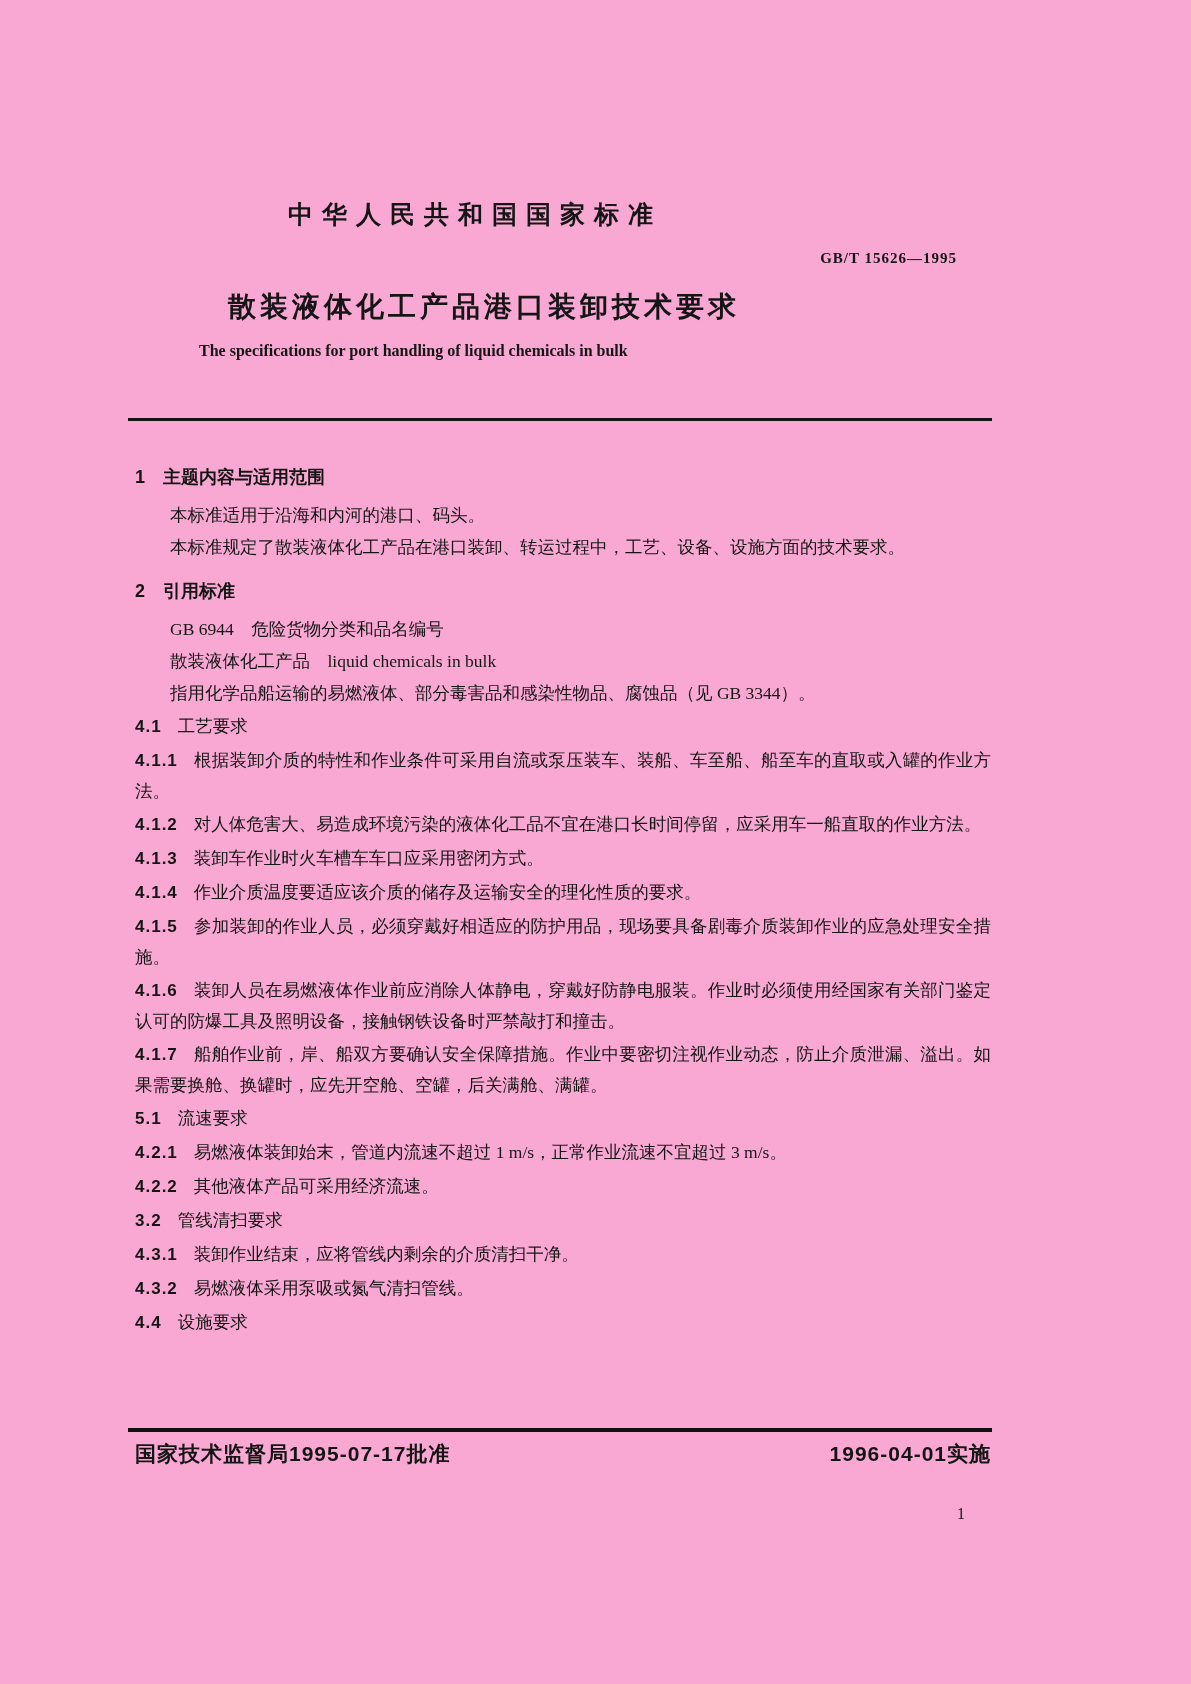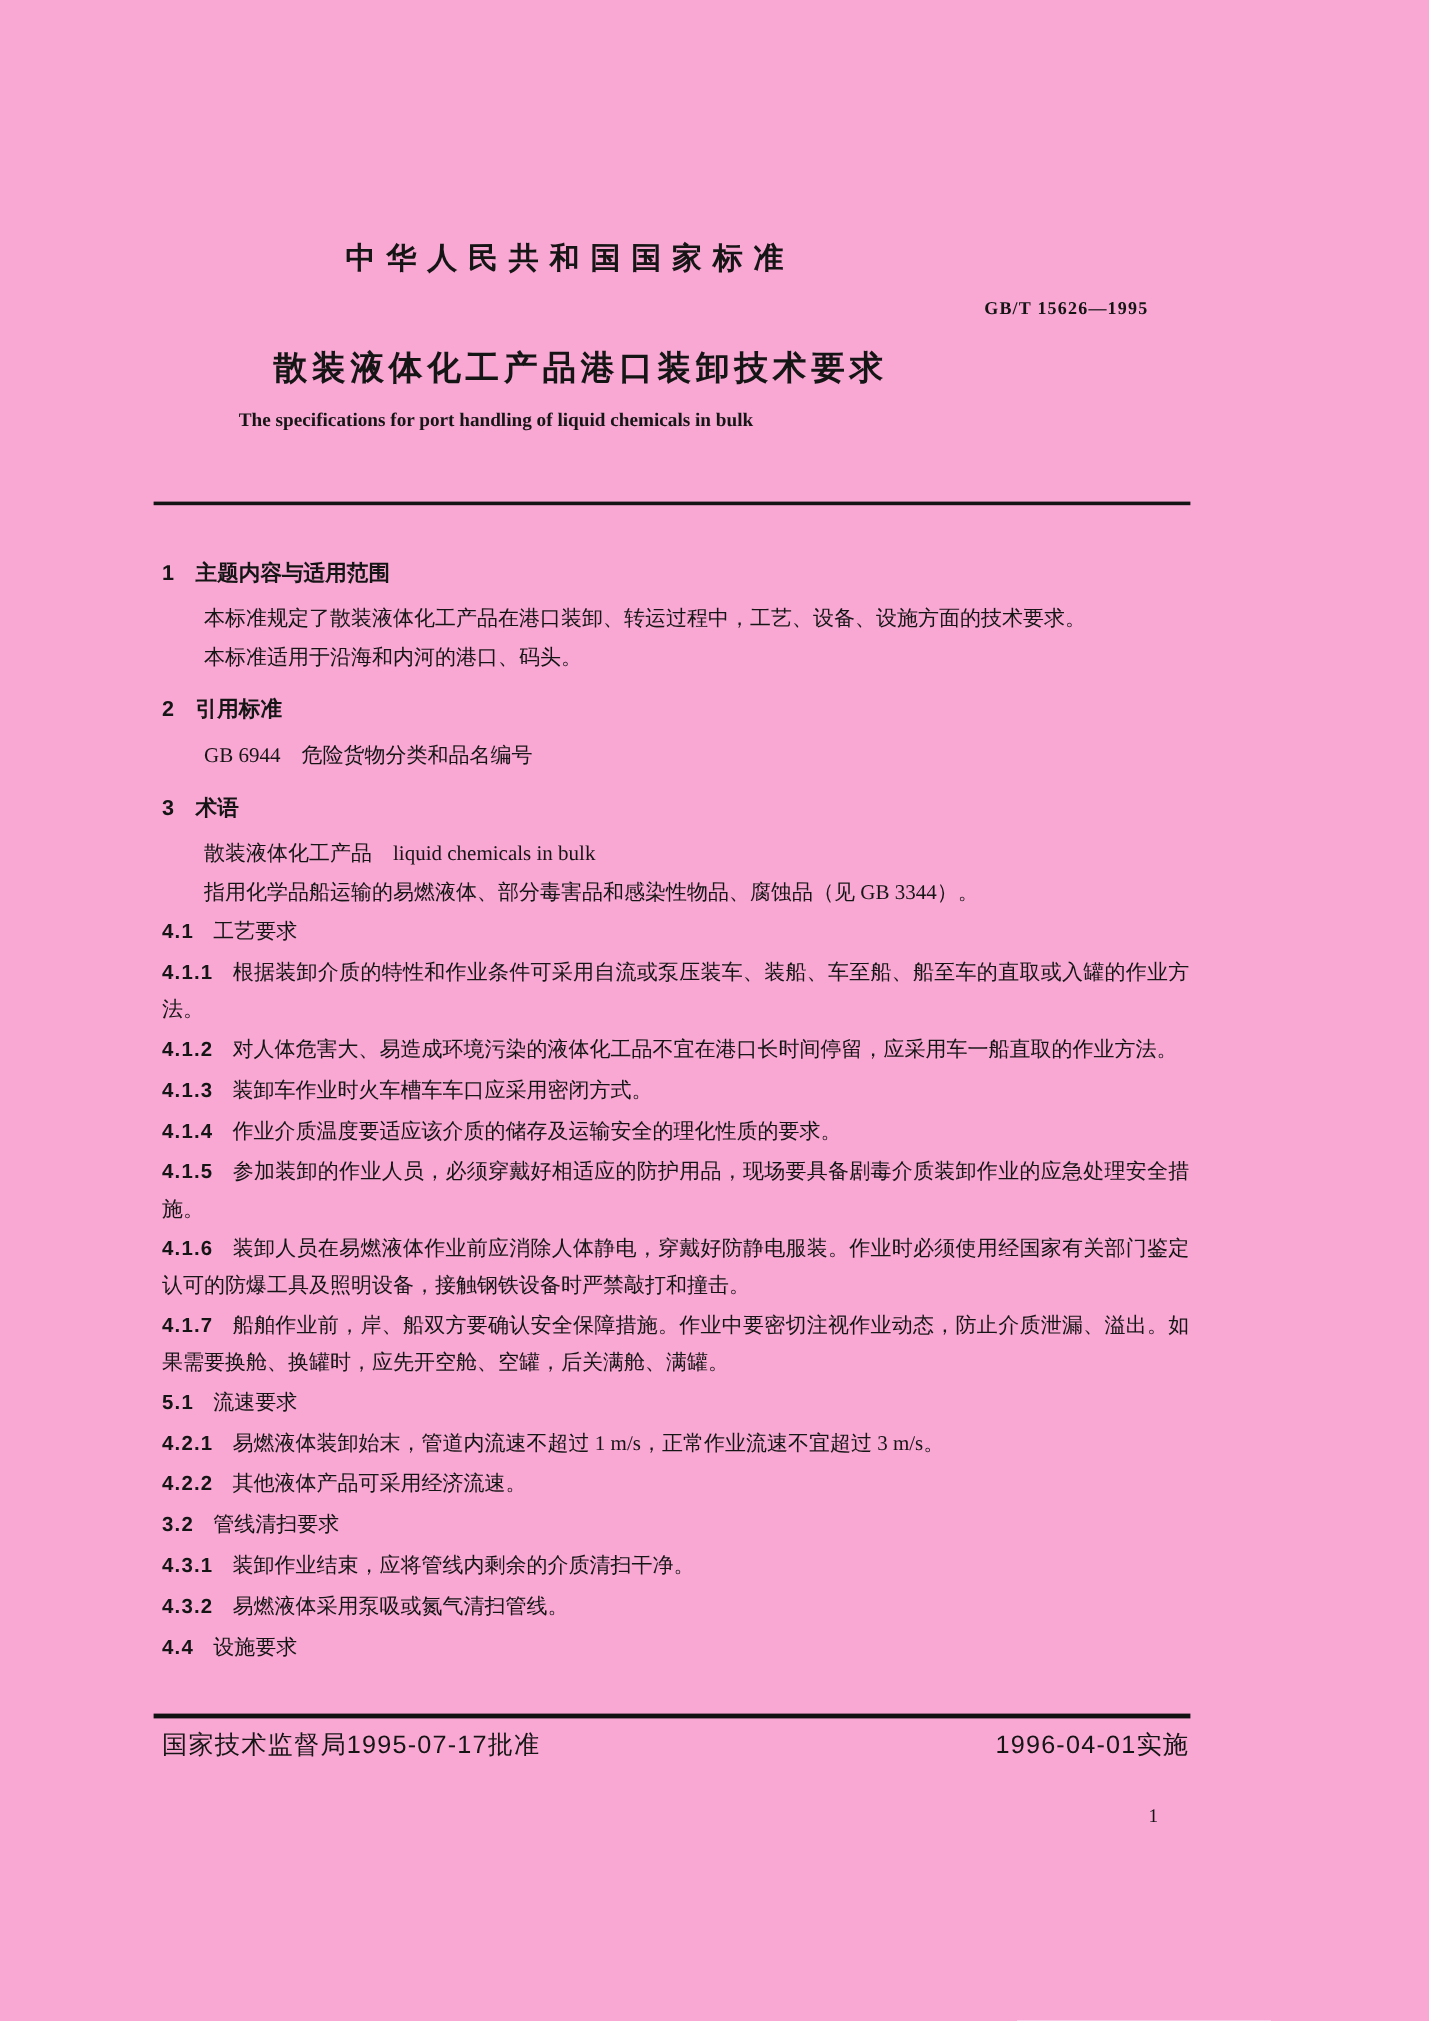--- a/index.html
+++ b/index.html
@@ -92,21 +92,21 @@
     width: 864px; height: 4px;
     background: #111111;
   }
   .footer-row {
     position: absolute;
     left: 135px; top: 1440px;
     width: 856px;
     display: flex;
     justify-content: space-between;
     font-family: "Liberation Sans", sans-serif;
-    font-weight: normal;
+    font-weight: bold;
     font-size: 21px;
     letter-spacing: 1px;
   }
   .page-number {
     position: absolute;
     right: 226px; top: 1505px;
     font-size: 16px;
   }
 </style>
 </head>
@@ -119,25 +119,24 @@
   <div class="std-number">GB/T 15626—1995</div>
 
   <div class="title-cn">散装液体化工产品港口装卸技术要求</div>
 
   <div class="title-en">The specifications for port handling of liquid chemicals in bulk</div>
 
   <div class="header-rule"></div>
 
   <div class="doc-body" id="doc-body">
       <div class="sec-heading"><span class="num">1</span><span>主题内容与适用范围</span></div>
+      <div class="para">本标准适用于沿海和内河的港口、码头。</div>
       <div class="para">本标准规定了散装液体化工产品在港口装卸、转运过程中，工艺、设备、设施方面的技术要求。</div>
-      <div class="para">本标准适用于沿海和内河的港口、码头。</div>
       <div class="sec-heading"><span class="num">2</span><span>引用标准</span></div>
       <div class="para">GB 6944　危险货物分类和品名编号</div>
-      <div class="sec-heading"><span class="num">3</span><span>术语</span></div>
       <div class="para">散装液体化工产品　liquid chemicals in bulk</div>
       <div class="para">指用化学品船运输的易燃液体、部分毒害品和感染性物品、腐蚀品（见 GB 3344）。</div>
       <div class="clause"><span class="num">4.1</span><span>工艺要求</span></div>
       <div class="clause"><span class="num">4.1.1</span><span>根据装卸介质的特性和作业条件可采用自流或泵压装车、装船、车至船、船至车的直取或入罐的作业方法。</span></div>
       <div class="clause"><span class="num">4.1.2</span><span>对人体危害大、易造成环境污染的液体化工品不宜在港口长时间停留，应采用车一船直取的作业方法。</span></div>
       <div class="clause"><span class="num">4.1.3</span><span>装卸车作业时火车槽车车口应采用密闭方式。</span></div>
       <div class="clause"><span class="num">4.1.4</span><span>作业介质温度要适应该介质的储存及运输安全的理化性质的要求。</span></div>
       <div class="clause"><span class="num">4.1.5</span><span>参加装卸的作业人员，必须穿戴好相适应的防护用品，现场要具备剧毒介质装卸作业的应急处理安全措施。</span></div>
       <div class="clause"><span class="num">4.1.6</span><span>装卸人员在易燃液体作业前应消除人体静电，穿戴好防静电服装。作业时必须使用经国家有关部门鉴定认可的防爆工具及照明设备，接触钢铁设备时严禁敲打和撞击。</span></div>
       <div class="clause"><span class="num">4.1.7</span><span>船舶作业前，岸、船双方要确认安全保障措施。作业中要密切注视作业动态，防止介质泄漏、溢出。如果需要换舱、换罐时，应先开空舱、空罐，后关满舱、满罐。</span></div>

